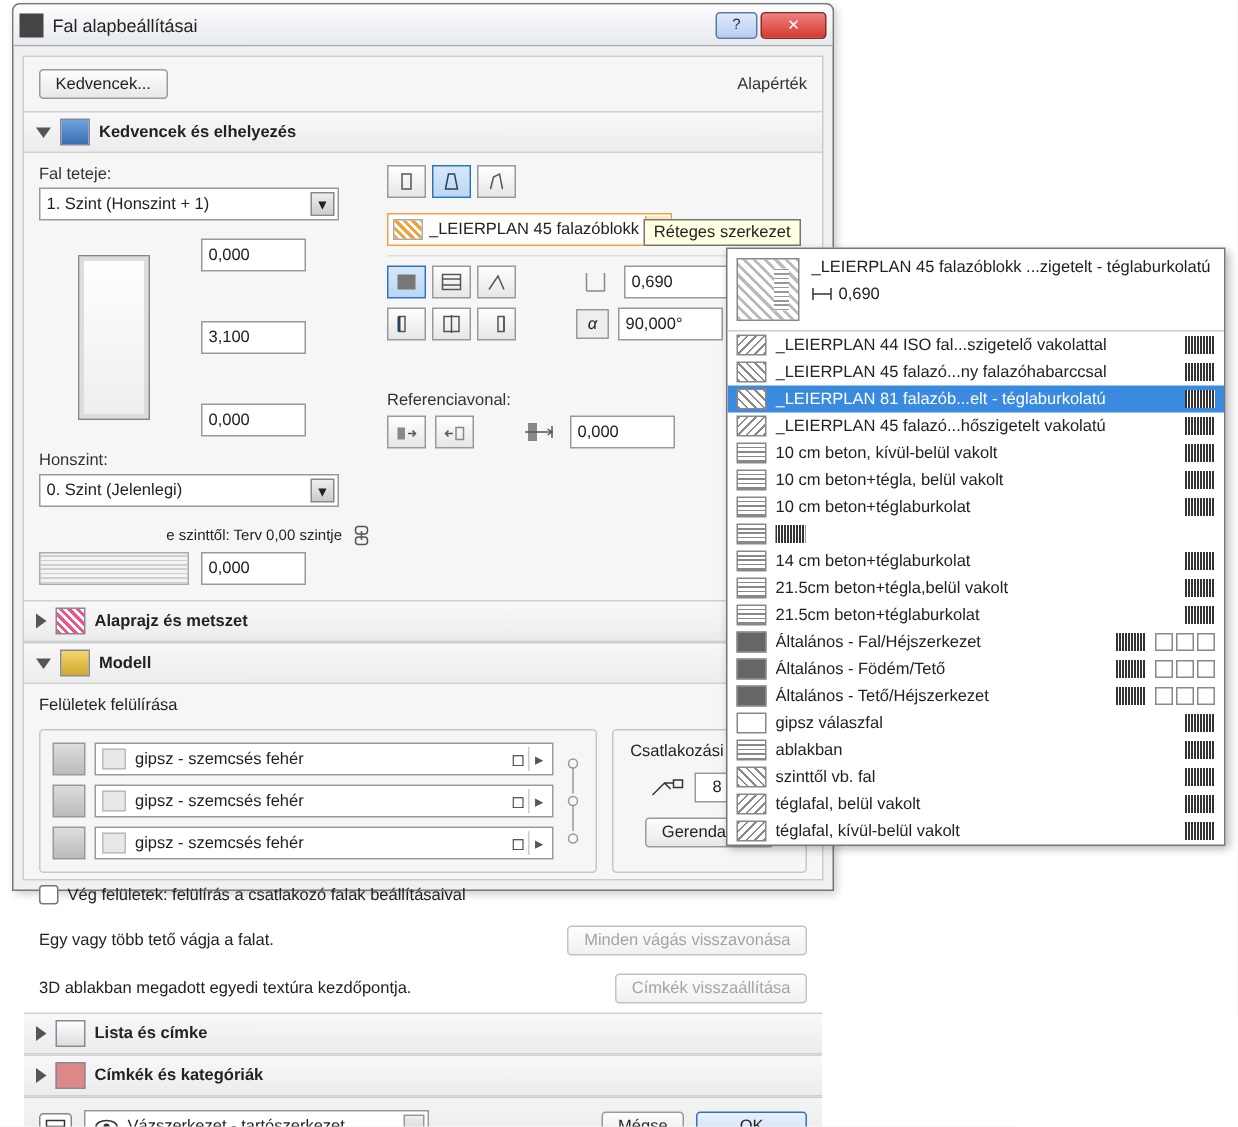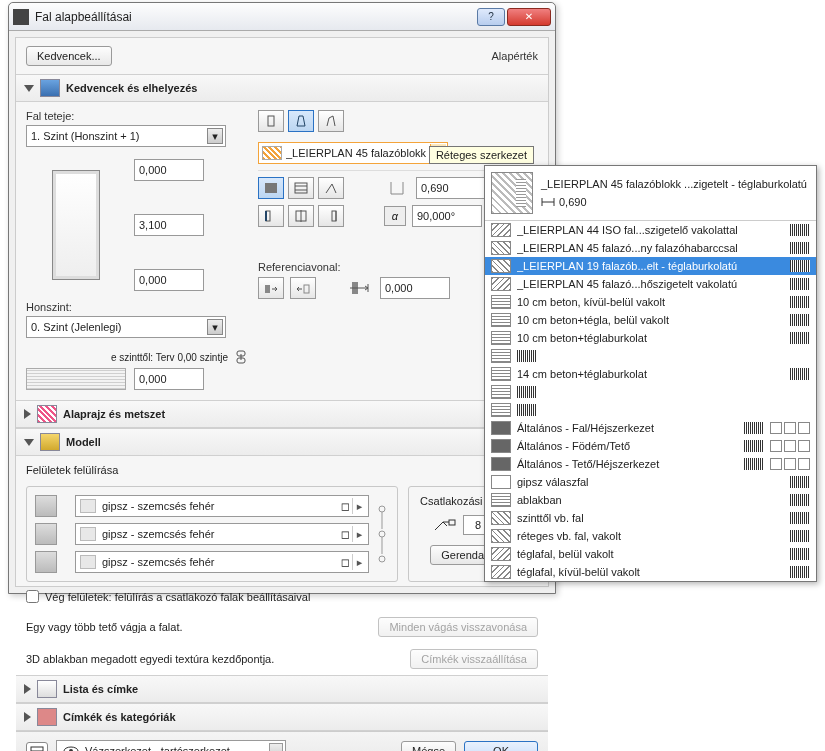--- a/index.html
+++ b/index.html
@@ -36,21 +36,21 @@
 .iconstrip{display:flex;gap:4px}
 .compo{width:190px;height:22px;border:1px solid #f4a43a;background:#fff;display:flex;align-items:center;padding:0 3px;gap:4px;position:relative}
 .compo .dd2{position:absolute;right:1px;top:1px;width:16px;height:18px;background:linear-gradient(#fdeac0,#f5c86c);border-left:1px solid #f4a43a;display:flex;align-items:center;justify-content:center;color:#7a5200}
 .compo-sw{width:20px;height:14px;background:repeating-linear-gradient(45deg,#f2a23a,#f2a23a 2px,#fff 2px,#fff 4px);border:1px solid #aaa}
 .tooltip{position:absolute;right:14px;top:44px;background:#ffffe1;border:1px solid #767676;padding:2px 6px;font-size:11px;z-index:5}
 .sep{height:1px;background:#ddd;margin:6px 0}
 .reflabel{color:#333}
 .anglelbl{width:22px;height:20px;border:1px solid #999;background:#eee;display:flex;align-items:center;justify-content:center;font-style:italic}
 .modell{padding:8px 10px}
 .group{border:1px solid #c8c8c8;border-radius:3px;padding:8px;margin-top:4px;position:relative}
-.surf-row{display:flex;align-items:flex-start;gap:18px;margin-bottom:6px}
+.surf-row{display:flex;align-items:flex-start;gap:6px;margin-bottom:6px}
 .surfico{width:22px;height:22px;border:1px solid #999;background:linear-gradient(#ddd,#bbb)}
 .surfsel{flex:1;height:22px;border:1px solid #999;background:#fff;display:flex;align-items:center;padding:0 4px;gap:6px;color:#888;position:relative}
 .surfsel .sw{width:16px;height:14px;background:#e8e8e8;border:1px solid #bbb}
 .surfsel .ic{position:absolute;right:18px}
 .surfsel .dd{position:absolute;right:2px;top:2px;width:14px;height:16px;border-left:1px solid #ccc;display:flex;align-items:center;justify-content:center;color:#555}
 .chain{width:14px;display:flex;flex-direction:column;align-items:center;justify-content:center;color:#888}
 .csat{width:130px}
 .csat .lbl2{text-align:center;margin-bottom:8px}
 .csat .spin{display:flex;justify-content:center;align-items:center;gap:6px;margin-bottom:10px}
 .csat .spin .sico{width:24px;height:18px}
@@ -66,21 +66,21 @@
 .footer .sel{flex:0 0 230px;height:22px;border:1px solid #999;background:#fff;display:flex;align-items:center;padding:0 6px;gap:6px;position:relative}
 .footer .sel .dd{position:absolute;right:2px;top:2px;width:14px;height:16px;background:linear-gradient(#eee,#ccc);border:1px solid #999}
 .footer .spacer{flex:1}
 .footer .okbtn{border-color:#2a72c4;background:linear-gradient(#e8f1fd,#c9defb);padding:3px 28px}
 
 
 .dropdown{position:absolute;left:484px;top:165px;width:333px;background:#fff;border:1px solid #777;box-shadow:2px 2px 6px rgba(0,0,0,.3);z-index:20}
 .dd-top{display:flex;gap:8px;padding:6px;border-bottom:1px solid #ccc}
 .dd-prev{width:42px;height:42px;border:1px solid #888;background:repeating-linear-gradient(45deg,#bbb,#bbb 2px,#fff 2px,#fff 5px);position:relative}
 .dd-prev::after{content:"";position:absolute;inset:6px 6px 6px 24px;background:repeating-linear-gradient(0deg,#999,#999 1px,#fff 1px,#fff 3px)}
-.dd-top .meta{display:flex;flex-direction:column;justify-content:center;gap:6px}
+.dd-top .meta{display:flex;flex-direction:column;justify-content:flex-start;gap:6px}
 .dd-list{max-height:420px;overflow:auto}
 .dd-item{display:flex;align-items:center;gap:6px;padding:1px 6px;height:18px;cursor:pointer}
 .dd-item.sel{background:#3a8adf;color:#fff}
 .dd-item.sel span{color:#fff}
 .dd-sw{width:20px;height:14px;border:1px solid #888;background:repeating-linear-gradient(45deg,#ccc,#ccc 2px,#fff 2px,#fff 4px);flex:none}
 .dd-txt{flex:1;white-space:nowrap;overflow:hidden;text-overflow:ellipsis}
 .dd-tag{width:20px;height:12px;background:repeating-linear-gradient(90deg,#333,#333 1px,#fff 1px,#fff 2px);flex:none}
 .dd-extra{display:flex;gap:2px}
 .dd-extra i{width:12px;height:12px;border:1px solid #888;background:#fff}
 .hatch-a{background:repeating-linear-gradient(135deg,#888,#888 1px,#fff 1px,#fff 4px)}
@@ -422,21 +422,21 @@
         <span class="dd-txt">_LEIERPLAN 44 ISO fal...szigetelő vakolattal</span>
         <div class="dd-tag"></div>
       </div>
       <div class="dd-item">
         <div class="dd-sw hatch-b"></div>
         <span class="dd-txt">_LEIERPLAN 45 falazó...ny falazóhabarccsal</span>
         <div class="dd-tag"></div>
       </div>
       <div class="dd-item sel">
         <div class="dd-sw hatch-b"></div>
-        <span class="dd-txt">_LEIERPLAN 19 falazób...elt - téglaburkolatú</span>
+        <span class="dd-txt">_LEIERPLAN 81 falazób...elt - téglaburkolatú</span>
         <div class="dd-tag"></div>
       </div>
       <div class="dd-item">
         <div class="dd-sw hatch-a"></div>
         <span class="dd-txt">_LEIERPLAN 45 falazó...hőszigetelt vakolatú</span>
         <div class="dd-tag"></div>
       </div>
       <div class="dd-item">
         <div class="dd-sw hatch-c"></div>
         <span class="dd-txt">10 cm beton, kívül-belül vakolt</span>
@@ -456,24 +456,26 @@
         <div class="dd-sw hatch-c"></div>
         <div class="dd-tag"></div>
       </div>
       <div class="dd-item">
         <div class="dd-sw hatch-c"></div>
         <span class="dd-txt">14 cm beton+téglaburkolat</span>
         <div class="dd-tag"></div>
       </div>
       <div class="dd-item">
         <div class="dd-sw hatch-c"></div>
-        <div class="dd-tag"></div>
-      </div>
-      <div class="dd-item">
-        <div class="dd-sw hatch-c"></div>
+        <span class="dd-txt">21.5cm beton+tégla,belül vakolt</span>
+        <div class="dd-tag"></div>
+      </div>
+      <div class="dd-item">
+        <div class="dd-sw hatch-c"></div>
+        <span class="dd-txt">21.5cm beton+téglaburkolat</span>
         <div class="dd-tag"></div>
       </div>
       <div class="dd-item">
         <div class="dd-sw hatch-d"></div>
         <span class="dd-txt">Általános - Fal/Héjszerkezet</span>
         <div class="dd-tag"></div>
         <div class="dd-extra">
           <i></i>
           <i></i>
           <i></i>
@@ -508,25 +510,20 @@
         <div class="dd-sw hatch-c"></div>
         <span class="dd-txt">ablakban</span>
         <div class="dd-tag"></div>
       </div>
       <div class="dd-item">
         <div class="dd-sw hatch-b"></div>
         <span class="dd-txt">szinttől vb. fal</span>
         <div class="dd-tag"></div>
       </div>
       <div class="dd-item">
-        <div class="dd-sw hatch-b"></div>
-        <span class="dd-txt">réteges vb. fal, vakolt</span>
-        <div class="dd-tag"></div>
-      </div>
-      <div class="dd-item">
         <div class="dd-sw hatch-a"></div>
         <span class="dd-txt">téglafal, belül vakolt</span>
         <div class="dd-tag"></div>
       </div>
       <div class="dd-item">
         <div class="dd-sw hatch-a"></div>
         <span class="dd-txt">téglafal, kívül-belül vakolt</span>
         <div class="dd-tag"></div>
       </div>
     </div>

